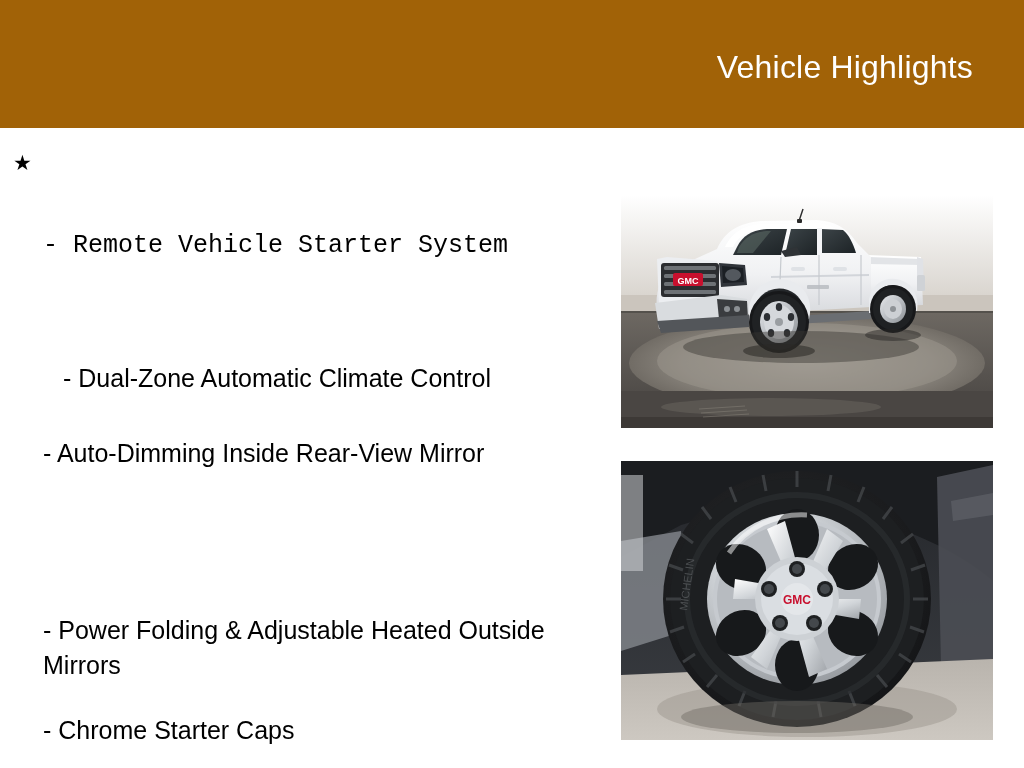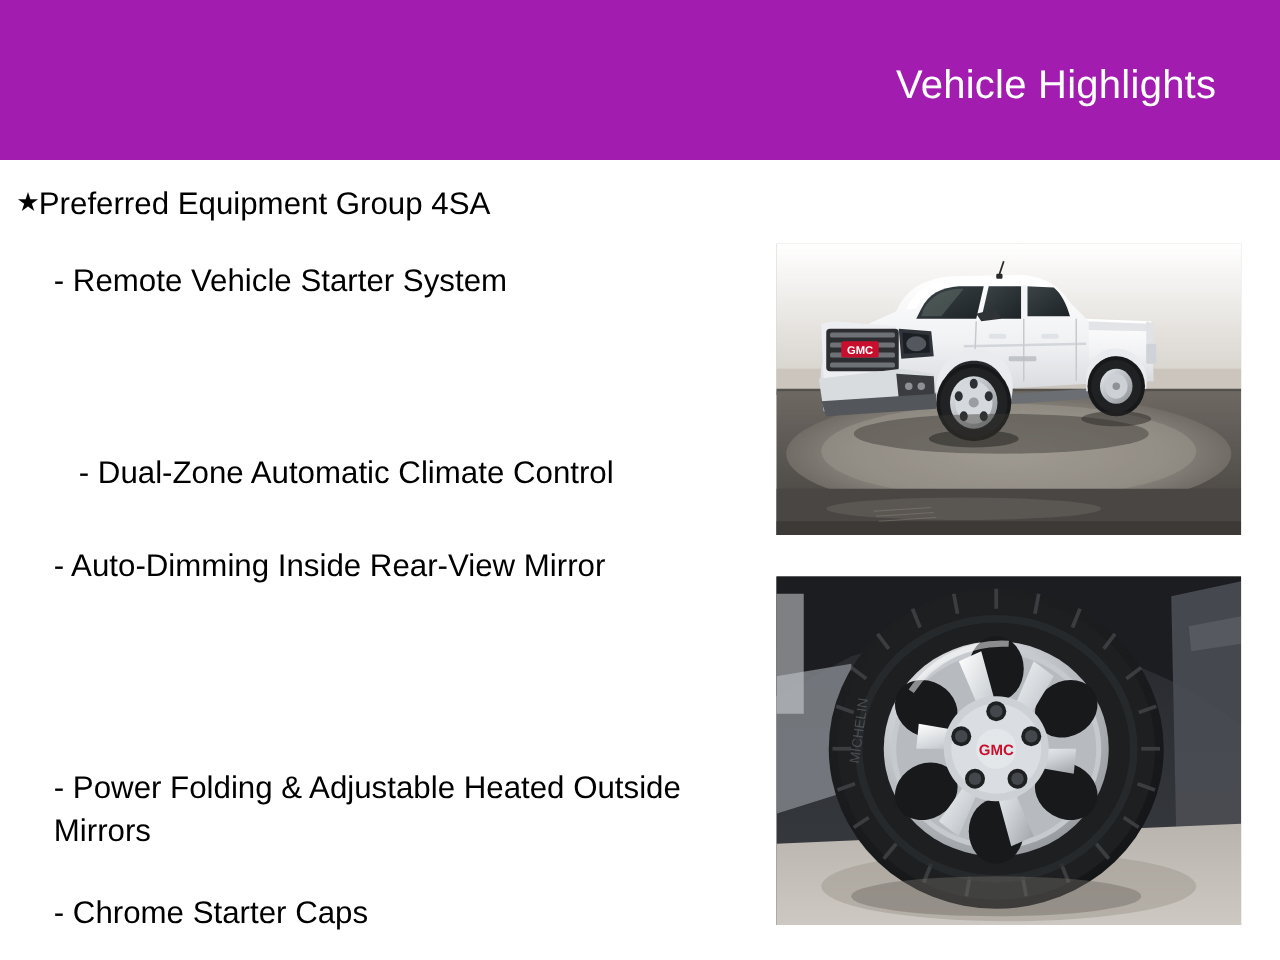--- a/index.html
+++ b/index.html
@@ -21,21 +21,21 @@
     background: #ffffff;
   }
 
   
   .header-band {
     position: absolute;
     left: 0;
     top: 0;
     width: 1024px;
     height: 128px;
-    background: #a21caf;
+    background: #a16207;
   }
   .header-title {
     position: absolute;
     right: 51px;
     top: 48px;
     color: #ffffff;
     font-size: 32px;
     line-height: 38px;
     font-weight: 400;
     letter-spacing: 0.2px;
@@ -121,24 +121,23 @@
 <div class="slide">
 
   <div class="header-band">
     <div class="header-title">Vehicle Highlights</div>
   </div>
 
   <div class="highlights">
 
     <div class="hl-row hl-top" style="top:20px;">
       <span class="star-bullet">★</span>
-      <span class="hl-group-label">Preferred Equipment Group 4SA</span>
     </div>
 
-    <div class="hl-sub" style="top:80px;">- Remote Vehicle Starter System</div>
+    <div class="hl-sub" style="top:100px;font-family:Liberation Mono, monospace;">- Remote Vehicle Starter System</div>
 
 
     <div class="hl-sub" style="top:233px;margin-left:20px;">- Dual-Zone Automatic Climate Control</div>
 
     <div class="hl-sub" style="top:285px; width:470px;margin-top:23px;">- Auto-Dimming Inside Rear-View Mirror</div>
 
 
     <div class="hl-sub" style="top:485px; width:510px;">- Power Folding &amp; Adjustable Heated Outside Mirrors</div>
 
     <div class="hl-sub" style="top:585px;">- Chrome Starter Caps</div>

